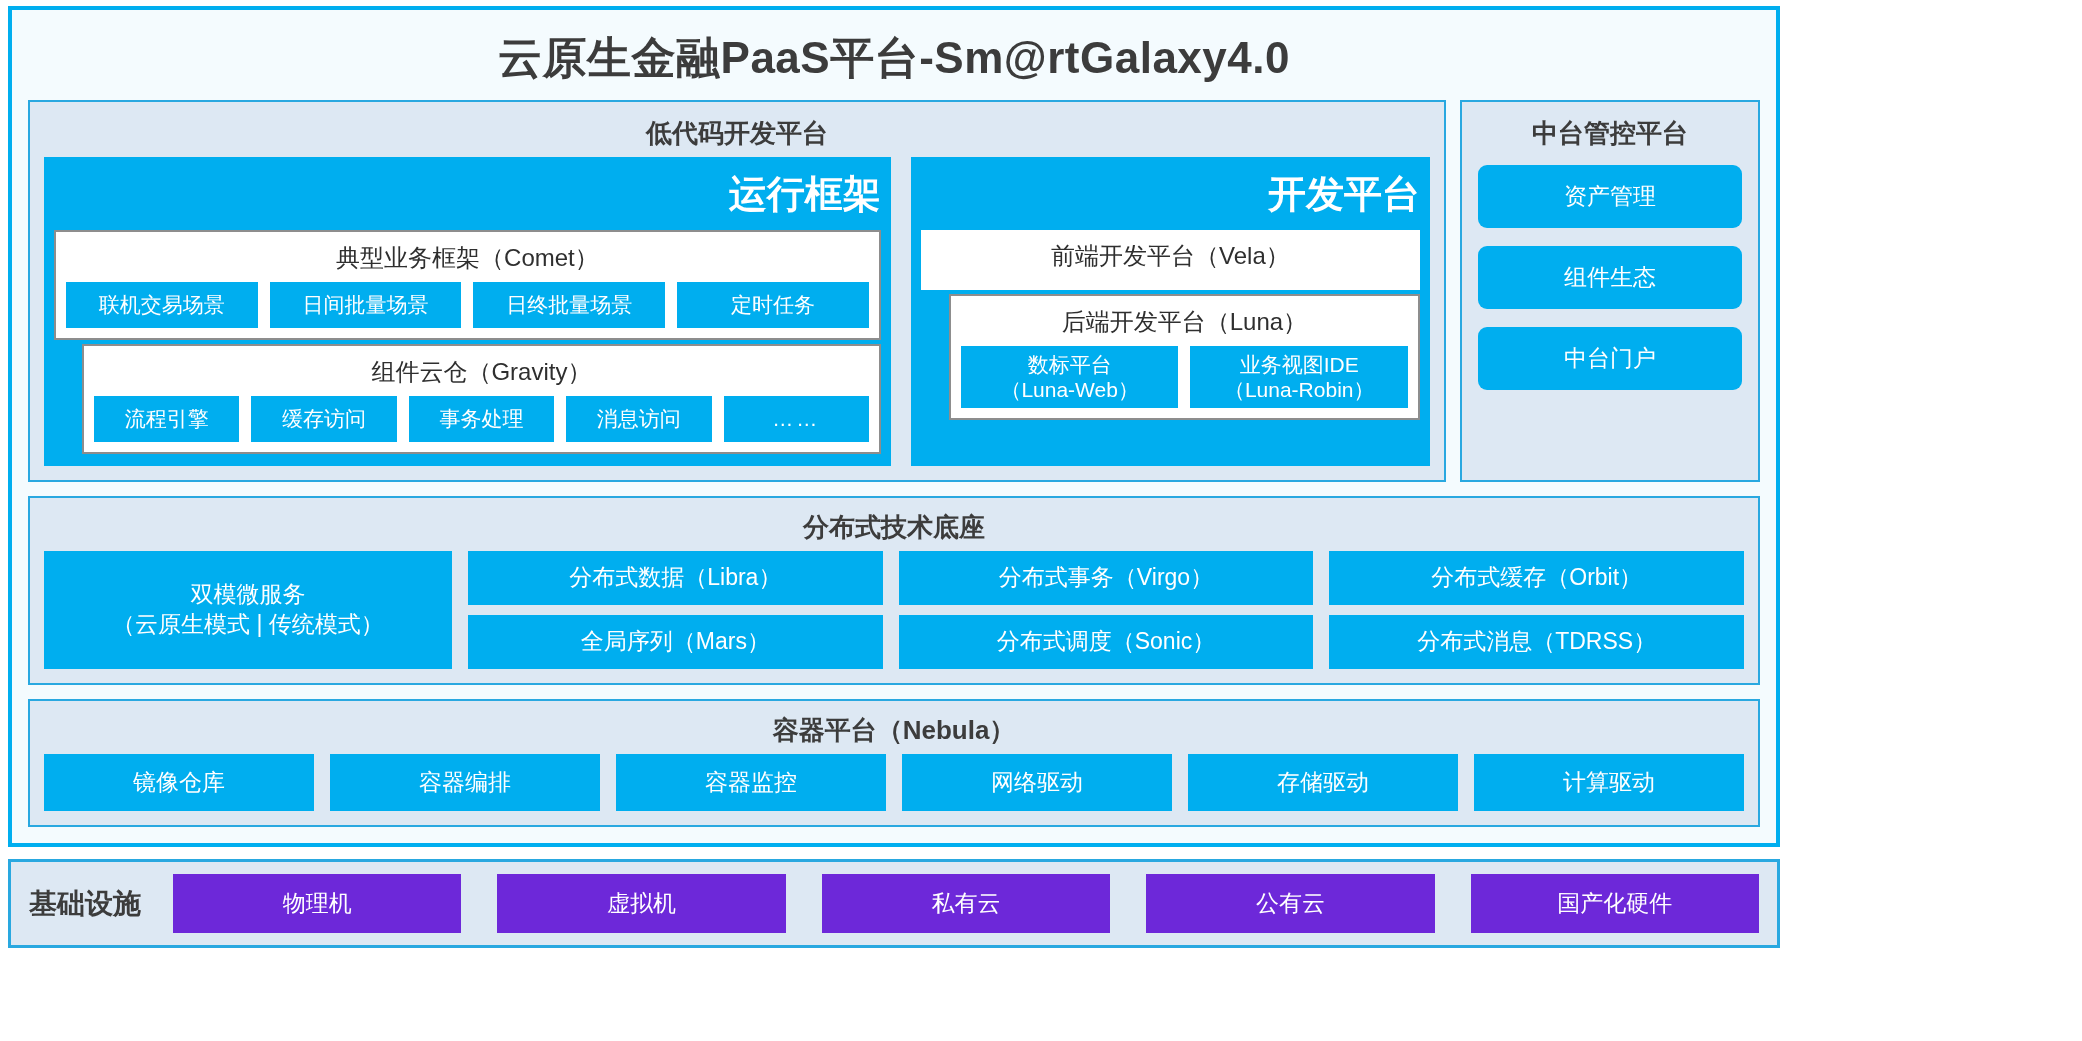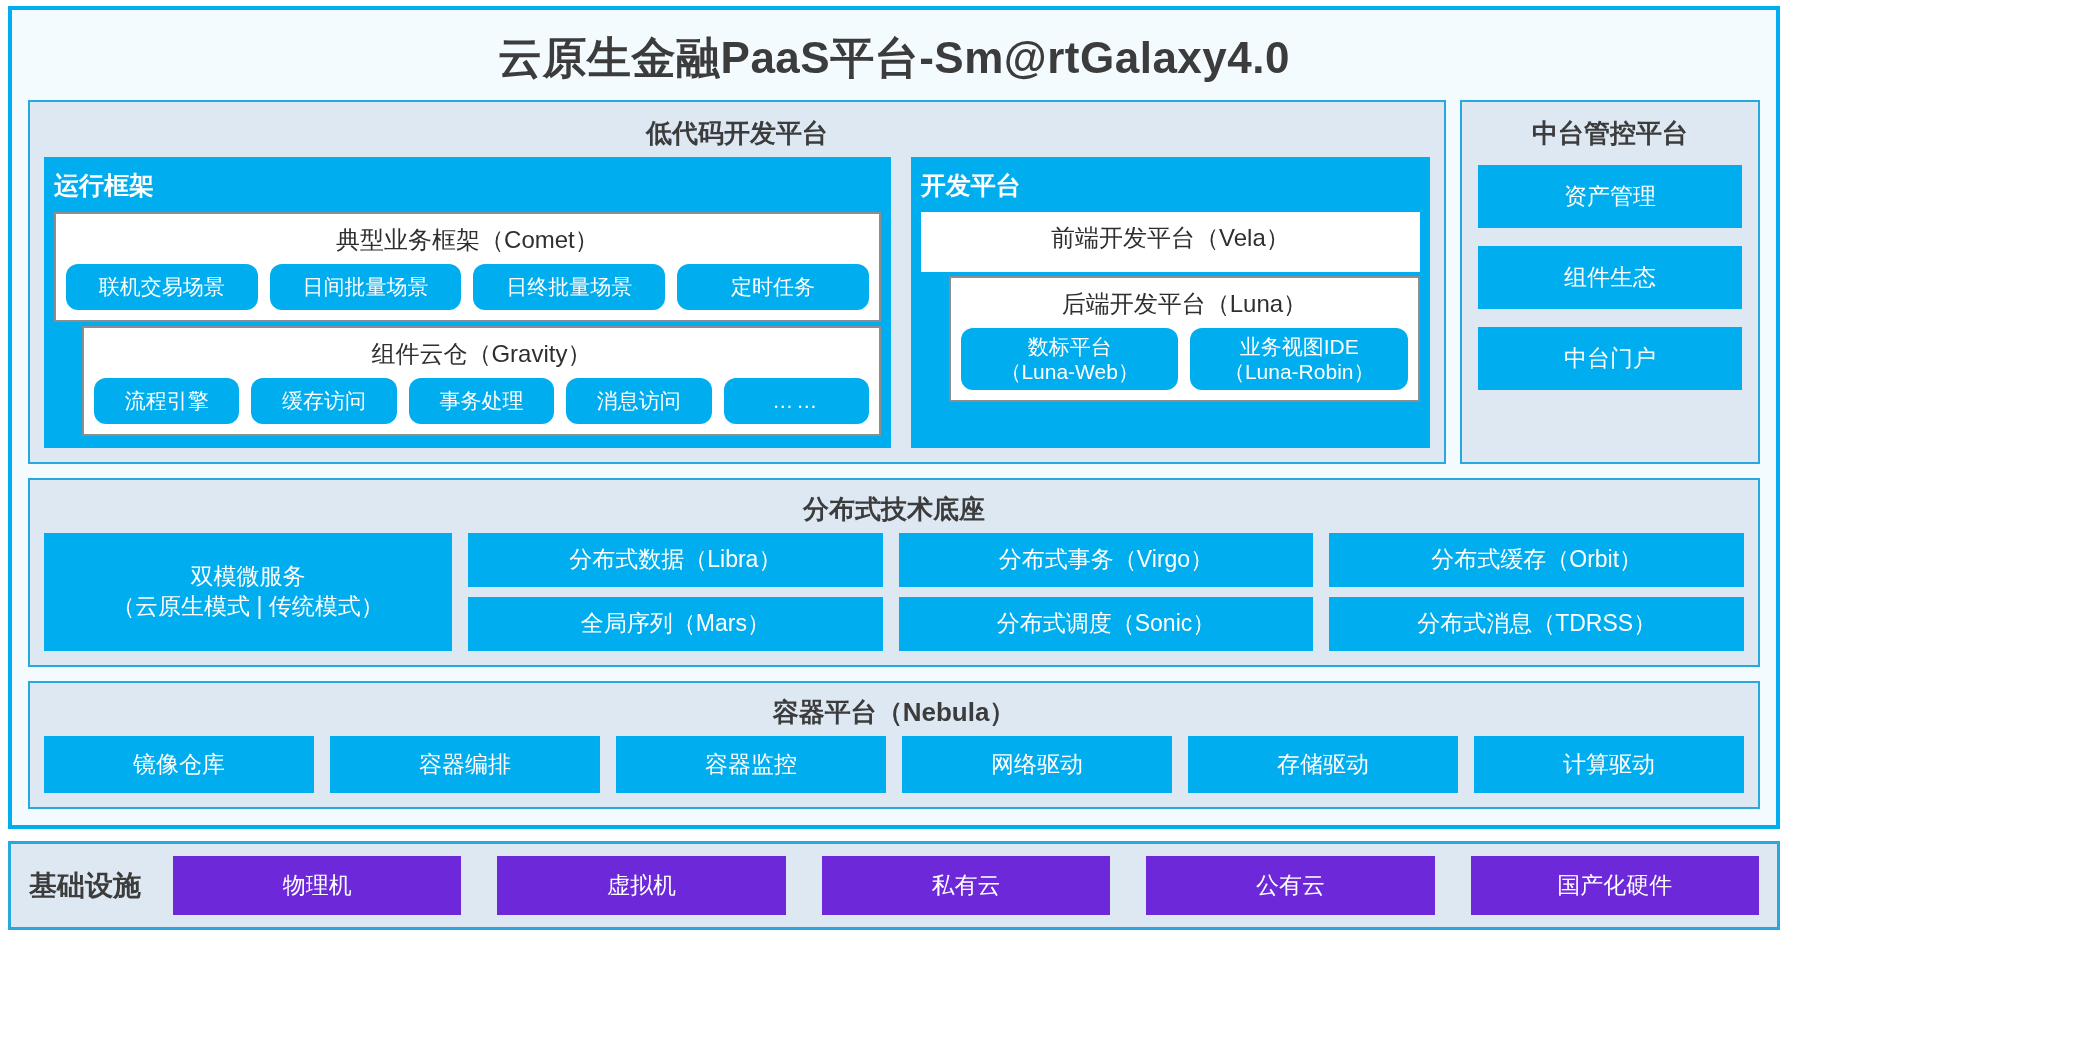--- a/index.html
+++ b/index.html
@@ -57,23 +57,23 @@
   .lowcode-inner{display:flex;gap:20px;align-items:stretch;}
   .cyan-box{
     background:#00AEEF;
     box-sizing:border-box;
     padding:6px 10px 12px 10px;
     display:flex;flex-direction:column;
   }
   .cyan-box.runtime{flex:1 1 62%;}
   .cyan-box.devplat{flex:1 1 38%;}
   .cyan-title{
-    text-align:left;
+    text-align:right;
     color:#ffffff;
-    font-size:25px;
+    font-size:38px;
     font-weight:700;
     padding:6px 0 10px 0;
   }
 
   .white-box{
     background:#ffffff;
     border:2px solid #8d8d8d;
     box-sizing:border-box;
     padding:6px 10px 10px 10px;
     margin-bottom:4px;
@@ -91,31 +91,31 @@
   .chip{
     background:#00AEEF;
     color:#ffffff;
     font-size:21px;
     text-align:center;
     padding:10px 6px;
     flex:1 1 0;
     box-sizing:border-box;
     white-space:nowrap;
     line-height:1.25;
-    border-radius:12px;
   }
   .chip.two-line{line-height:1.2;padding:6px 6px;}
   .chip .l2{display:block;}
   .chip.dots{letter-spacing:3px;}
 
   
   .mid-stack{display:flex;flex-direction:column;gap:18px;margin-top:8px;}
   .mid-chip{
     background:#00AEEF;color:#fff;font-size:23px;text-align:center;
     padding:16px 4px;
+    border-radius:9px;
   }
 
   
   .base{margin-top:14px;padding:2px 14px 14px 14px;}
   .base-grid{display:flex;gap:16px;align-items:stretch;}
   .base-col-wide{flex:0 0 24%;display:flex;}
   .base-col{flex:1 1 0;display:flex;flex-direction:column;gap:10px;}
   .base-chip{
     background:#00AEEF;color:#fff;font-size:23px;text-align:center;
     padding:12px 4px;flex:1 1 auto;display:flex;align-items:center;justify-content:center;

